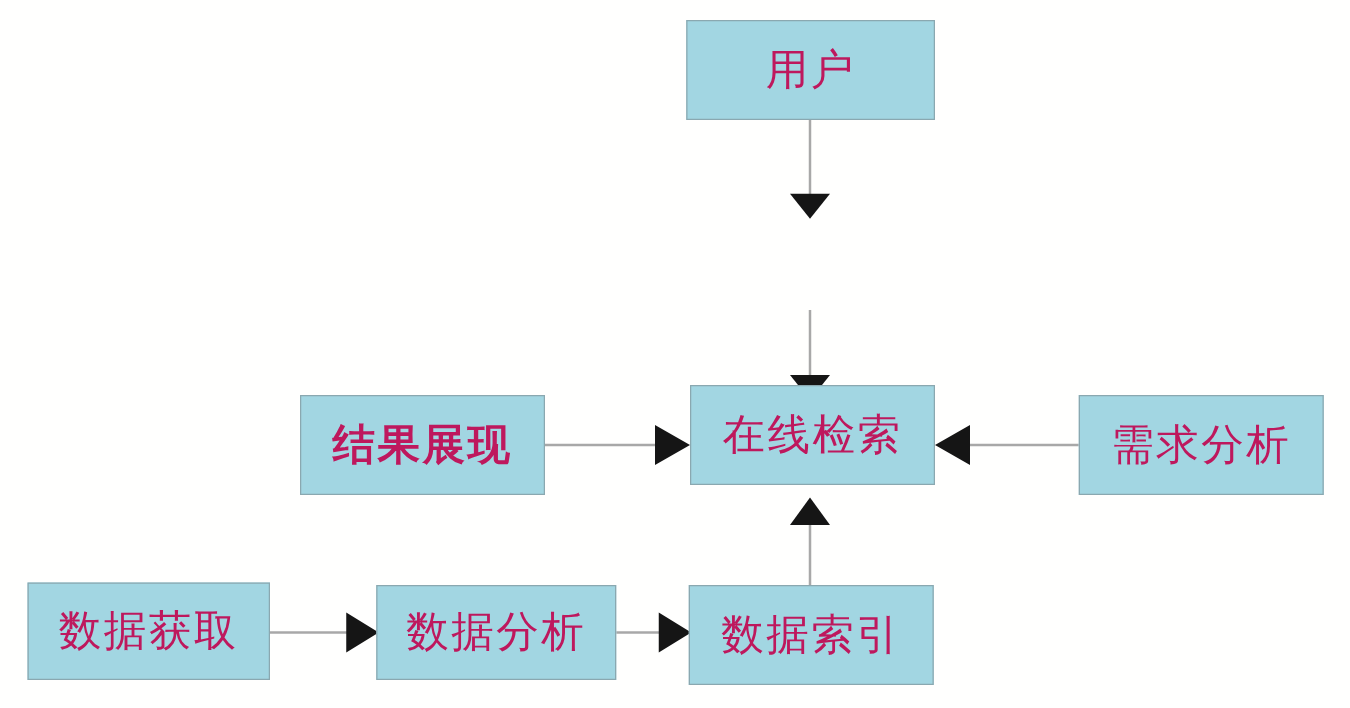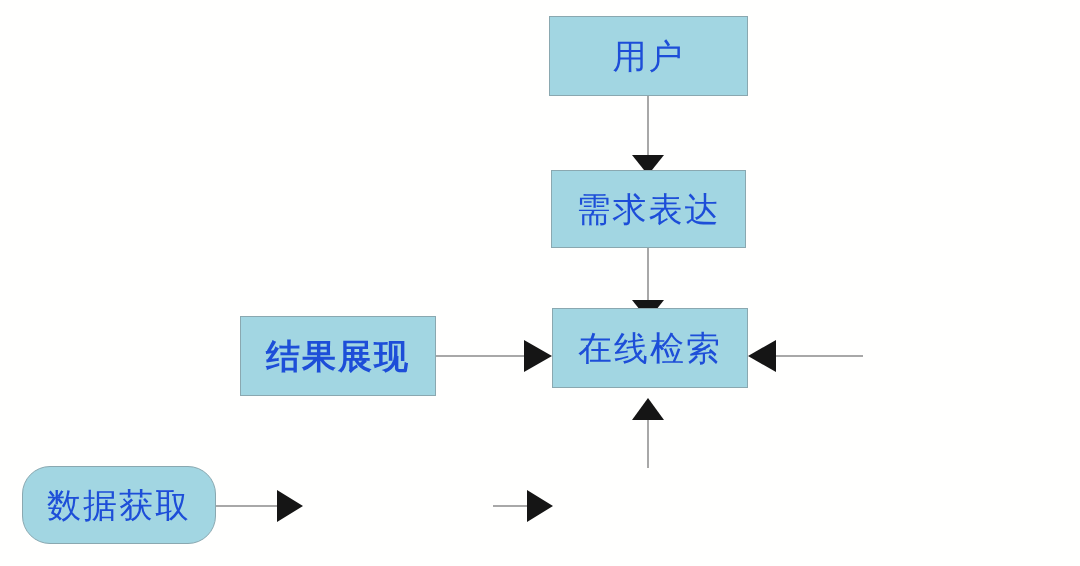--- a/index.html
+++ b/index.html
@@ -18,21 +18,21 @@
     overflow: hidden;
   }
   .node {
     position: absolute;
     box-sizing: border-box;
     background: #a2d6e2;
     border: 1px solid #8aa8b0;
     display: flex;
     align-items: center;
     justify-content: center;
-    color: #1d4ed8;
+    color: #be185d;
     font-size: 34px;
     letter-spacing: 2px;
     line-height: 1;
     font-weight: 400;
     user-select: none;
   }
   .node .label {
     display: block;
     white-space: nowrap;
   }
@@ -94,32 +94,38 @@
     <g>
       <line class="edge-line" x1="493" y1="506" x2="530" y2="506"></line>
       <polygon class="arrow-head" points="527,490 527,522 553,506"></polygon>
     </g>
   </svg>
 
   <div class="node" style="left:549px; top:16px; width:199px; height:80px;">
     <span class="label">用户</span>
   </div>
 
-  <div class="node" style="left:551px; top:170px; width:195px; height:78px;">
-    <span class="label">需求表达</span>
-  </div>
 
   <div class="node" style="left:552px; top:308px; width:196px; height:80px;">
     <span class="label">在线检索</span>
   </div>
 
   <div class="node" style="left:240px; top:316px; width:196px; height:80px;font-weight:bold;">
     <span class="label">结果展现</span>
   </div>
 
+  <div class="node" style="left:863px; top:316px; width:196px; height:80px;">
+    <span class="label">需求分析</span>
+  </div>
 
-  <div class="node" style="left:22px; top:466px; width:194px; height:78px;border-radius:28px;">
+  <div class="node" style="left:22px; top:466px; width:194px; height:78px;">
     <span class="label">数据获取</span>
   </div>
 
+  <div class="node" style="left:301px; top:468px; width:192px; height:76px;">
+    <span class="label">数据分析</span>
+  </div>
 
+  <div class="node" style="left:551px; top:468px; width:196px; height:80px;">
+    <span class="label">数据索引</span>
+  </div>
 
 </div>
 
 </body></html>

